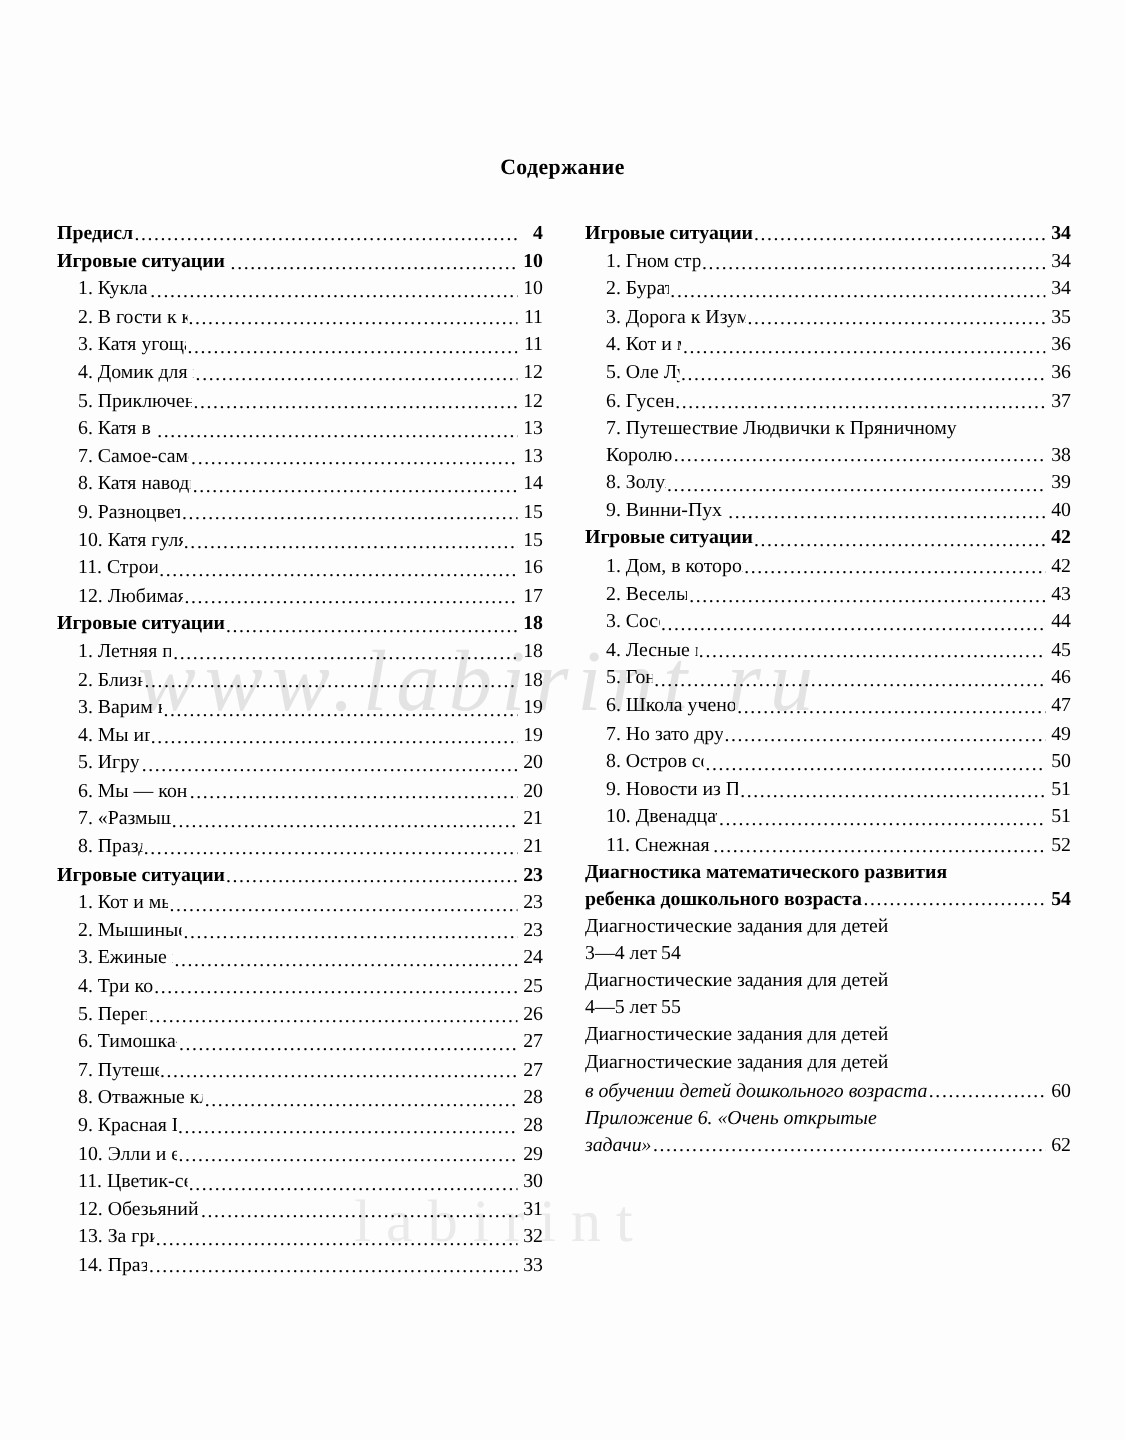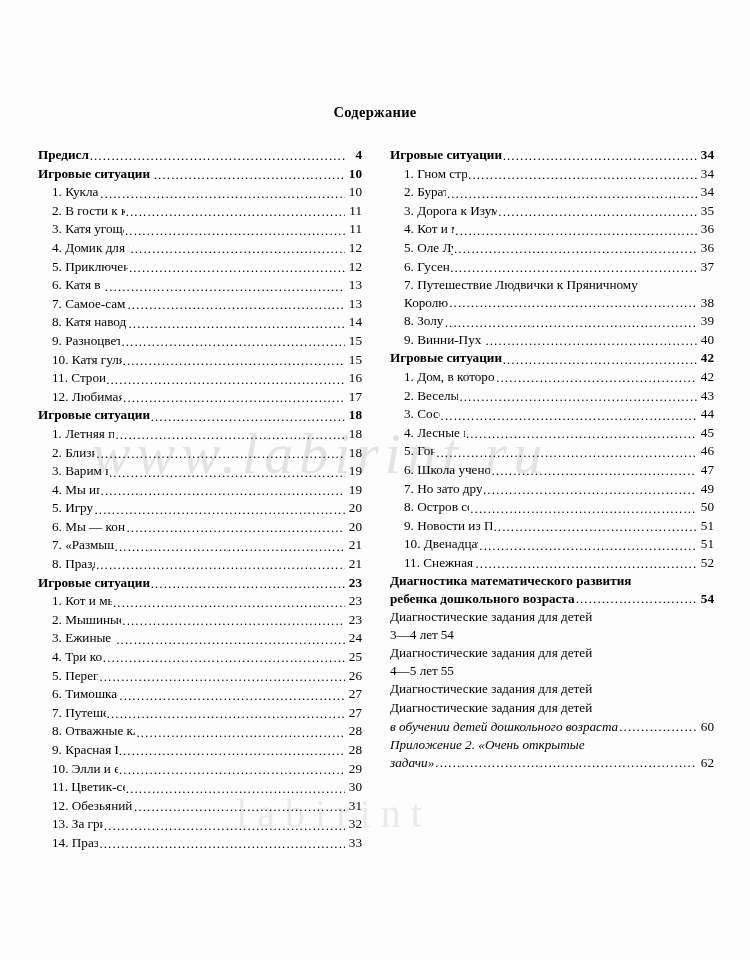--- a/index.html
+++ b/index.html
@@ -478,21 +478,21 @@
           <div class="first">Диагностические задания для детей</div>
         </div>
         <div class="multi italic">
           <div class="last">
             <span class="label">в обучении детей дошкольного возраста</span>
             <span class="dots">..........................................................................................</span>
             <span class="page-no">60</span>
           </div>
         </div>
         <div class="multi italic">
-          <div class="first">Приложение 2. «Очень открытые</div>
+          <div class="first">Приложение 6. «Очень открытые</div>
           <div class="last">
             <span class="label">задачи»</span>
             <span class="dots">..........................................................................................</span>
             <span class="page-no">62</span>
           </div>
         </div>
       </div>
   </div>
 
 </div>

